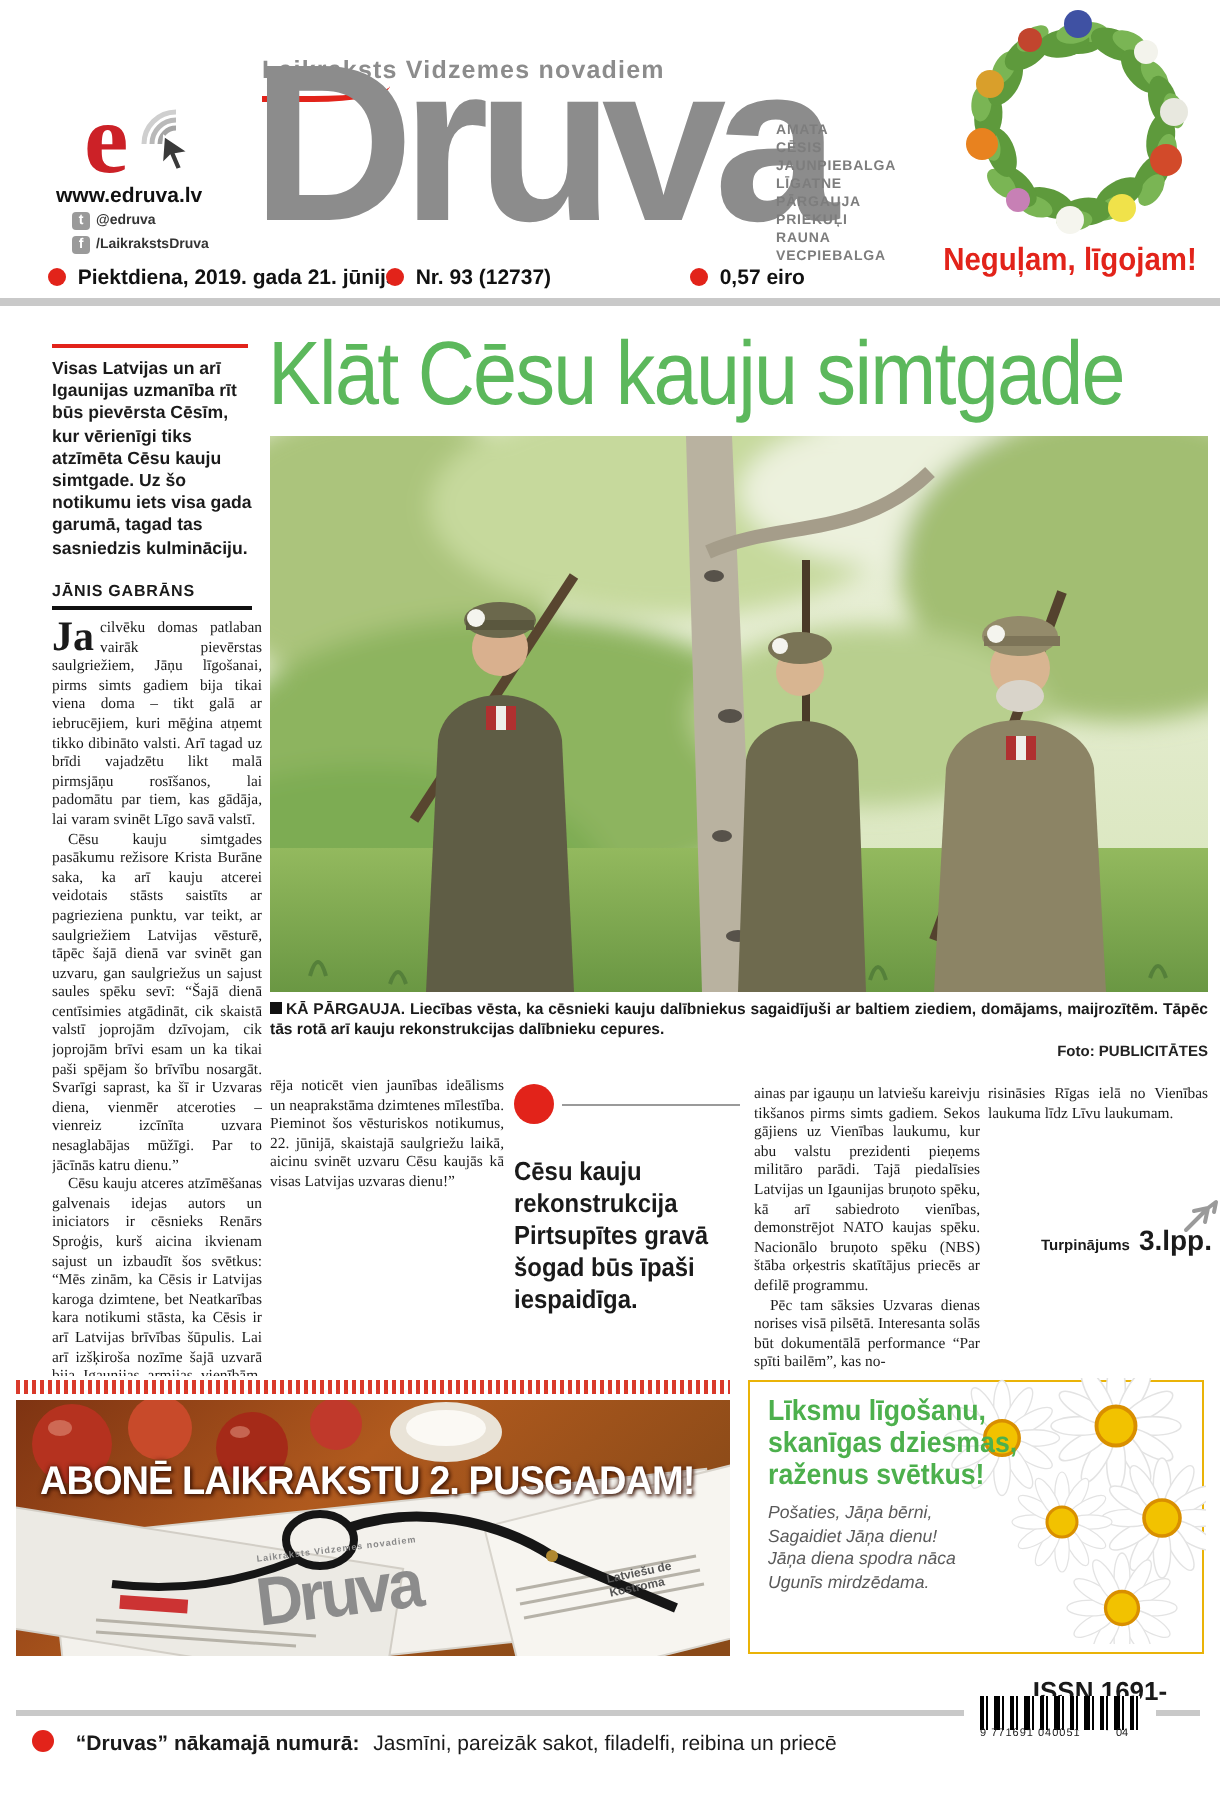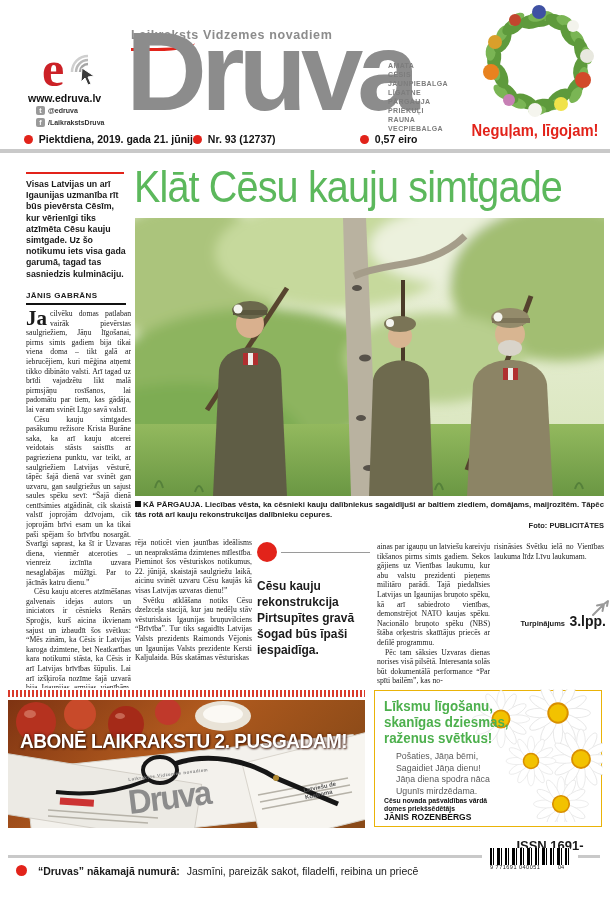--- a/index.html
+++ b/index.html
@@ -58,21 +58,21 @@
            text-shadow:0 0 3px rgba(60,20,5,.9),1px 1px 2px rgba(60,20,5,.8);transform:scaleX(.95);transform-origin:left;white-space:nowrap;}
   .ad-mast{position:absolute;left:118px;top:78px;font-size:34px;font-weight:bold;color:#8c8c8c;letter-spacing:-2px;transform:rotate(-7deg) scaleX(.95);}
   .ad-tag{position:absolute;left:120px;top:72px;font-size:4.5px;font-weight:bold;color:#888;transform:rotate(-7deg);letter-spacing:.5px;}
   .ad-snip{position:absolute;left:296px;top:84px;font-size:6px;font-weight:bold;color:#555;transform:rotate(-12deg);line-height:7px;}
   .ad-opts{left:8px;top:832px;width:357px;text-align:center;font-size:7.5px;font-weight:bold;color:#111;}
   .opt-sq{display:inline-block;width:5px;height:5px;background:#e2231a;margin:0 2px 0 7px;vertical-align:1px;}
 
   
   .greet{left:374px;top:690px;width:228px;height:137px;border:1px solid #eab308;background:#fff;box-sizing:border-box;}
   .greet-title{position:absolute;left:9px;top:7px;font-size:14.5px;font-weight:bold;color:#4db04d;line-height:16px;transform:scaleX(.92);transform-origin:left;white-space:nowrap;}
-  .greet-poem{position:absolute;left:21px;top:60px;font-size:8.8px;color:#5a5a5a;line-height:11.5px;font-family:"Liberation Sans",sans-serif;}
+  .greet-poem{position:absolute;left:9px;top:60px;font-size:8.8px;font-style:italic;color:#5a5a5a;line-height:11.5px;font-family:"Liberation Sans",sans-serif;}
   .greet-sig{position:absolute;left:9px;top:106px;font-size:6.8px;font-weight:bold;line-height:8px;color:#111;}
   .greet-sig .big{font-size:8.5px;}
   .daisies{position:absolute;right:-2px;top:-2px;}
 
   
   .issn{left:508px;top:838px;width:84px;text-align:center;font-size:13px;font-weight:bold;}
   .barcode{left:490px;top:848px;width:80px;height:17px;
      background:repeating-linear-gradient(90deg,#000 0 2px,#fff 2px 3px,#000 3px 4px,#fff 4px 7px,#000 7px 10px,#fff 10px 11px,#000 11px 12px,#fff 12px 15px);}
   .bdigits{left:490px;top:864px;width:64px;font-size:5.5px;letter-spacing:.5px;}
   .bextra{left:558px;top:864px;font-size:5.5px;}
@@ -159,21 +159,21 @@
   <div class="abs slogan">Neguļam, līgojam!</div>
 
   <div class="abs daterow" style="left:24px;">
     <span class="dot"></span>&nbsp;
     <span>Piektdiena, 2019. gada 21. jūnijs</span>
   </div>
   <div class="abs daterow" style="left:193px;">
     <span class="dot"></span>&nbsp;
     <span>Nr. 93 (12737)</span>
   </div>
-  <div class="abs daterow" style="left:360px;">
+  <div class="abs daterow" style="left:345px;">
     <span class="dot"></span>&nbsp;
     <span>0,57 eiro</span>
   </div>
   <div class="abs rule-gray"></div>
 
   <div class="abs lead-rule"></div>
   <div class="abs lead-intro">Visas Latvijas un arī Igaunijas uzmanība rīt būs pievērsta Cēsīm, kur vērienīgi tiks atzīmēta Cēsu kauju simtgade. Uz šo notikumu iets visa gada garumā, tagad tas sasniedzis kulmināciju.</div>
   <div class="abs author">JĀNIS GABRĀNS</div>
 
   <h1 class="abs headline" style="margin:0;">Klāt Cēsu kauju simtgade</h1>
@@ -253,38 +253,37 @@
   <div class="abs credit">Foto: PUBLICITĀTES</div>
 
   <div class="abs bodycol col1">
     <p class="first"><span class="dropcap">Ja</span><span>cilvēku domas patlaban vairāk pievērstas saulgriežiem, Jāņu līgošanai, pirms simts gadiem bija tikai viena doma – tikt galā ar iebrucējiem, kuri mēģina atņemt tikko dibināto valsti. Arī tagad uz brīdi vajadzētu likt malā pirmsjāņu rosīšanos, lai padomātu par tiem, kas gādāja, lai varam svinēt Līgo savā valstī.</span></p>
     <p>Cēsu kauju simtgades pasākumu režisore Krista Burāne saka, ka arī kauju atcerei veidotais stāsts saistīts ar pagrieziena punktu, var teikt, ar saulgriežiem Latvijas vēsturē, tāpēc šajā dienā var svinēt gan uzvaru, gan saulgriežus un sajust saules spēku sevī: “Šajā dienā centīsimies atgādināt, cik skaistā valstī joprojām dzīvojam, cik joprojām brīvi esam un ka tikai paši spējam šo brīvību nosargāt. Svarīgi saprast, ka šī ir Uzvaras diena, vienmēr atceroties – vienreiz izcīnīta uzvara nesaglabājas mūžīgi. Par to jācīnās katru dienu.”</p>
     <p>Cēsu kauju atceres atzīmēšanas galvenais idejas autors un iniciators ir cēsnieks Renārs Sproģis, kurš aicina ikvienam sajust un izbaudīt šos svētkus: “Mēs zinām, ka Cēsis ir Latvijas karoga dzimtene, bet Neatkarības kara notikumi stāsta, ka Cēsis ir arī Latvijas brīvības šūpulis. Lai arī izšķiroša nozīme šajā uzvarā bija Igaunijas armijas vienībām, man šo kauju uzvaras simbols vienmēr būs Cēsu Skolnieku rota. Bērni un jaunieši, kuri ar ieročiem rokās bija gatavi krist par Latvijas brīvību, kurus iespējamībai tolaik va-</p>
   </div>
 
   <div class="abs bodycol col2">
     <p class="first">rēja noticēt vien jaunības ideālisms un neaprakstāma dzimtenes mīlestība. Pieminot šos vēsturiskos notikumus, 22. jūnijā, skaistajā saulgriežu laikā, aicinu svinēt uzvaru Cēsu kaujās kā visas Latvijas uzvaras dienu!”</p>
-    <p>Svētku atklāšana notiks Cēsu dzelzceļa stacijā, kur jau nedēļu stāv vēsturiskais Igaunijas bruņuvilciens “Brīvība”. Tur tiks sagaidīts Latvijas Valsts prezidents Raimonds Vējonis un Igaunijas Valsts prezidente Kersti Kaljulaida. Būs skatāmas vēsturiskas</p>
   </div>
 
   <div class="abs bodycol col4">
     <p class="first">ainas par igauņu un latviešu kareivju tikšanos pirms simts gadiem. Sekos gājiens uz Vienības laukumu, kur abu valstu prezidenti pieņems militāro parādi. Tajā piedalīsies Latvijas un Igaunijas bruņoto spēku, kā arī sabiedroto vienības, demonstrējot NATO kaujas spēku. Nacionālo bruņoto spēku (NBS) štāba orķestris skatītājus priecēs ar defilē programmu.</p>
     <p>Pēc tam sāksies Uzvaras dienas norises visā pilsētā. Interesanta solās būt dokumentālā performance “Par spīti bailēm”, kas no-</p>
   </div>
 
   <div class="abs pq">
     <div class="pq-head">
       <div class="pq-dot"></div>
       <div class="pq-line"></div>
     </div>
     <div class="pq-text">Cēsu kauju rekonstrukcija Pirtsupītes gravā šogad būs īpaši iespaidīga.</div>
   </div>
 
   <div class="abs bodycol col5">
-    <p class="first">risināsies Svētku ielā no Vienības laukuma līdz Līvu laukumam.</p>
+    <p class="first">risināsies Rīgas ielā no Vienības laukuma līdz Līvu laukumam.</p>
   </div>
 
   <div class="abs cont">
     <span class="cont-label">Turpinājums</span>
     <span class="cont-page">3.lpp.</span>
     <svg class="cont-arrow" width="20" height="20" viewBox="0 0 20 20">
       <path d="M3,17 L14,6 M14,6 l-7,1.5 M14,6 l-1.5,7 M14,6 l4,-3 l-1,5" fill="none" stroke="#9a9a9a" stroke-width="2" stroke-linecap="round" stroke-linejoin="round"></path>
     </svg>
   </div>
 
@@ -373,25 +372,20 @@
       <div>Līksmu līgošanu,</div>
       <div>skanīgas dziesmas,</div>
       <div>raženus svētkus!</div>
     </div>
     <div class="greet-poem">
       <div>Pošaties, Jāņa bērni,</div>
       <div>Sagaidiet Jāņa dienu!</div>
       <div>Jāņa diena spodra nāca</div>
       <div>Ugunīs mirdzēdama.</div>
     </div>
-    <div class="greet-sig">
-      <div>Cēsu novada pašvaldības vārdā</div>
-      <div>domes priekšsēdētājs</div>
-      <div class="big">JĀNIS ROZENBERGS</div>
-    </div>
   </div>
 
   <div class="abs issn">ISSN 1691-0400</div>
   <div class="abs barcode"></div>
   <div class="abs bdigits">9 771691 040051</div>
   <div class="abs bextra">04</div>
   <div class="abs frule-l"></div>
   <div class="abs frule-r"></div>
 
   <div class="abs nextline">

